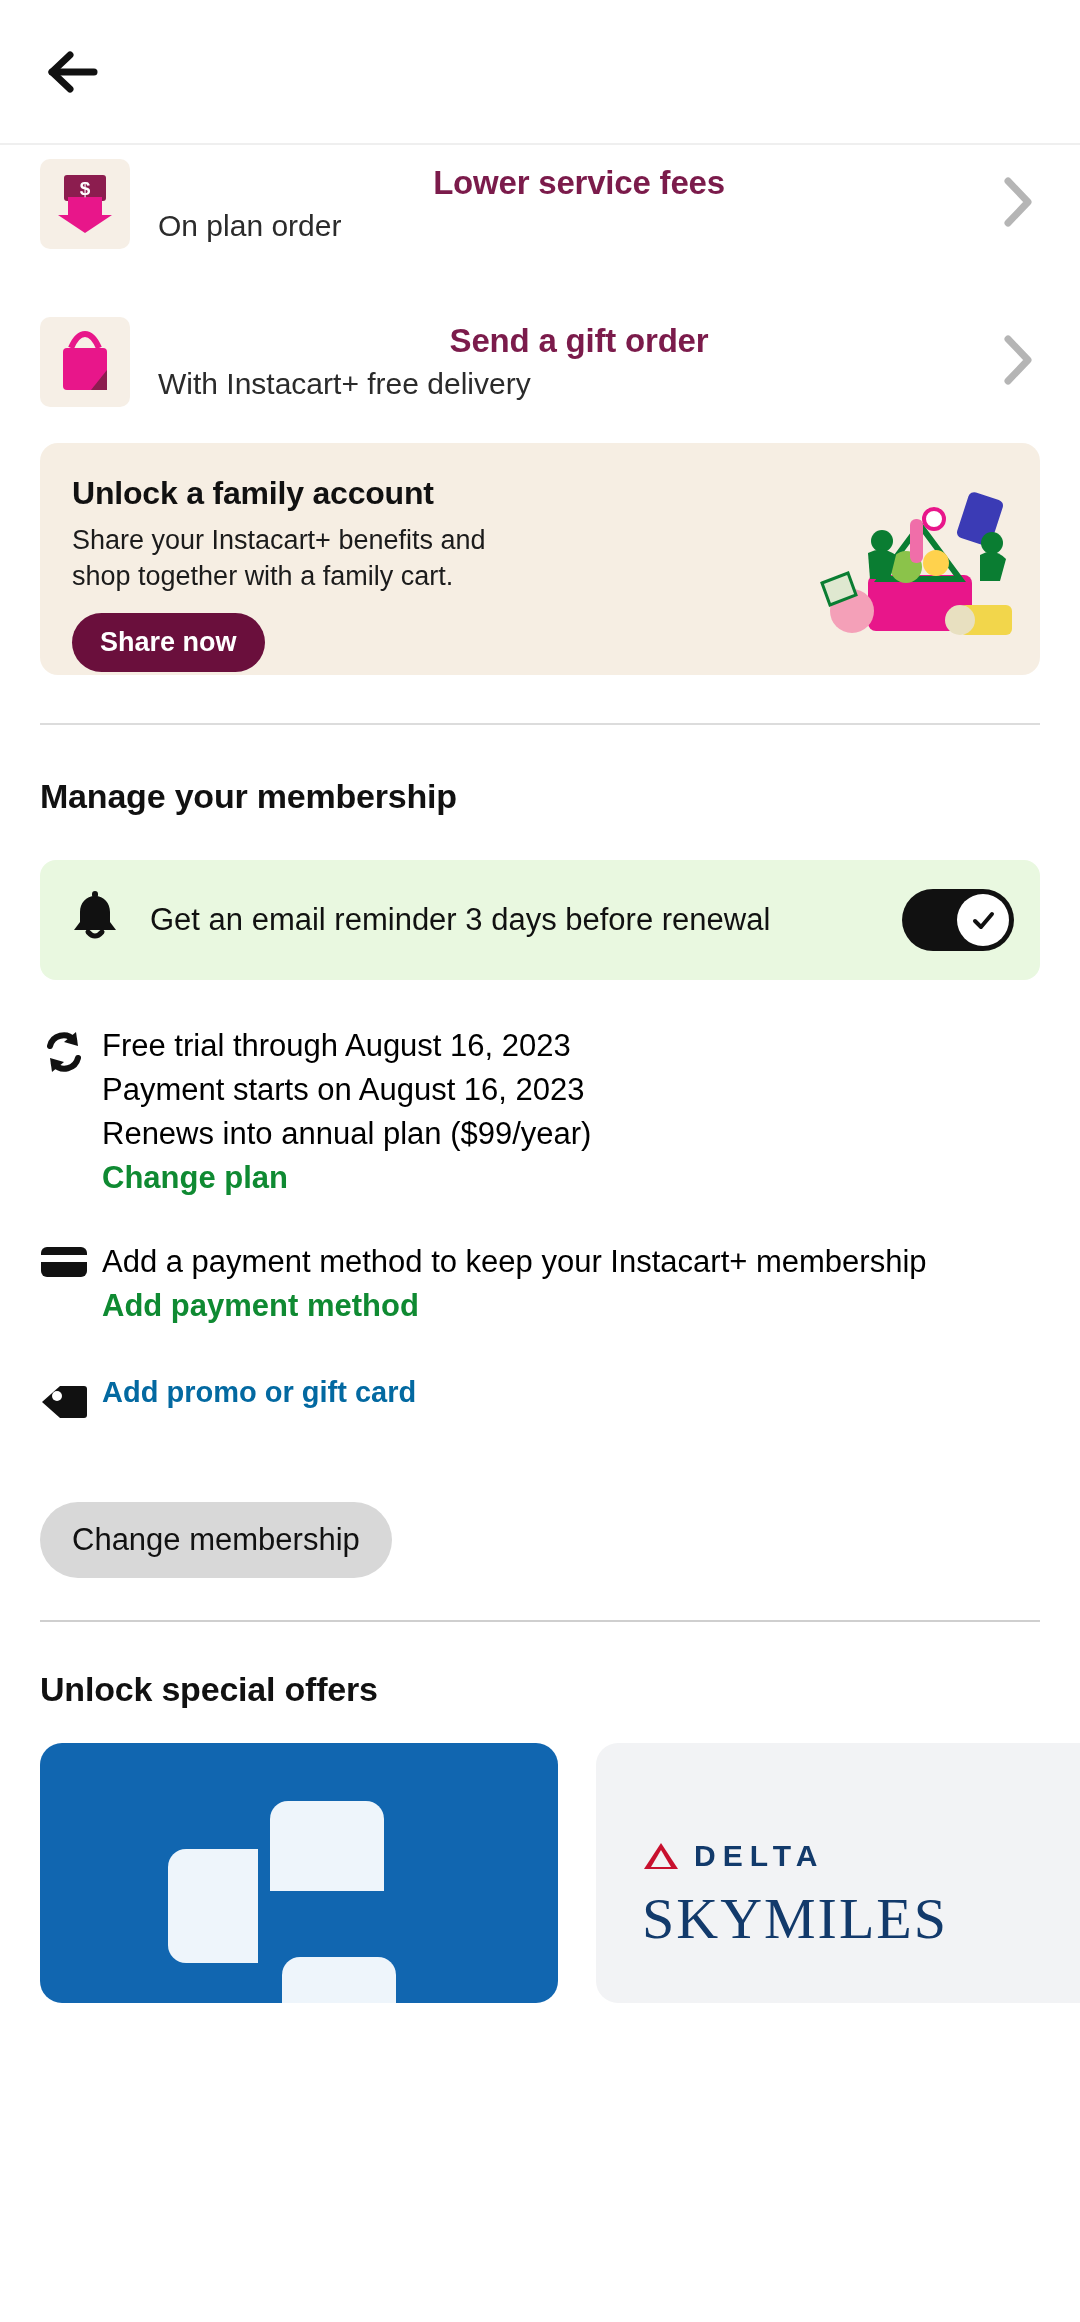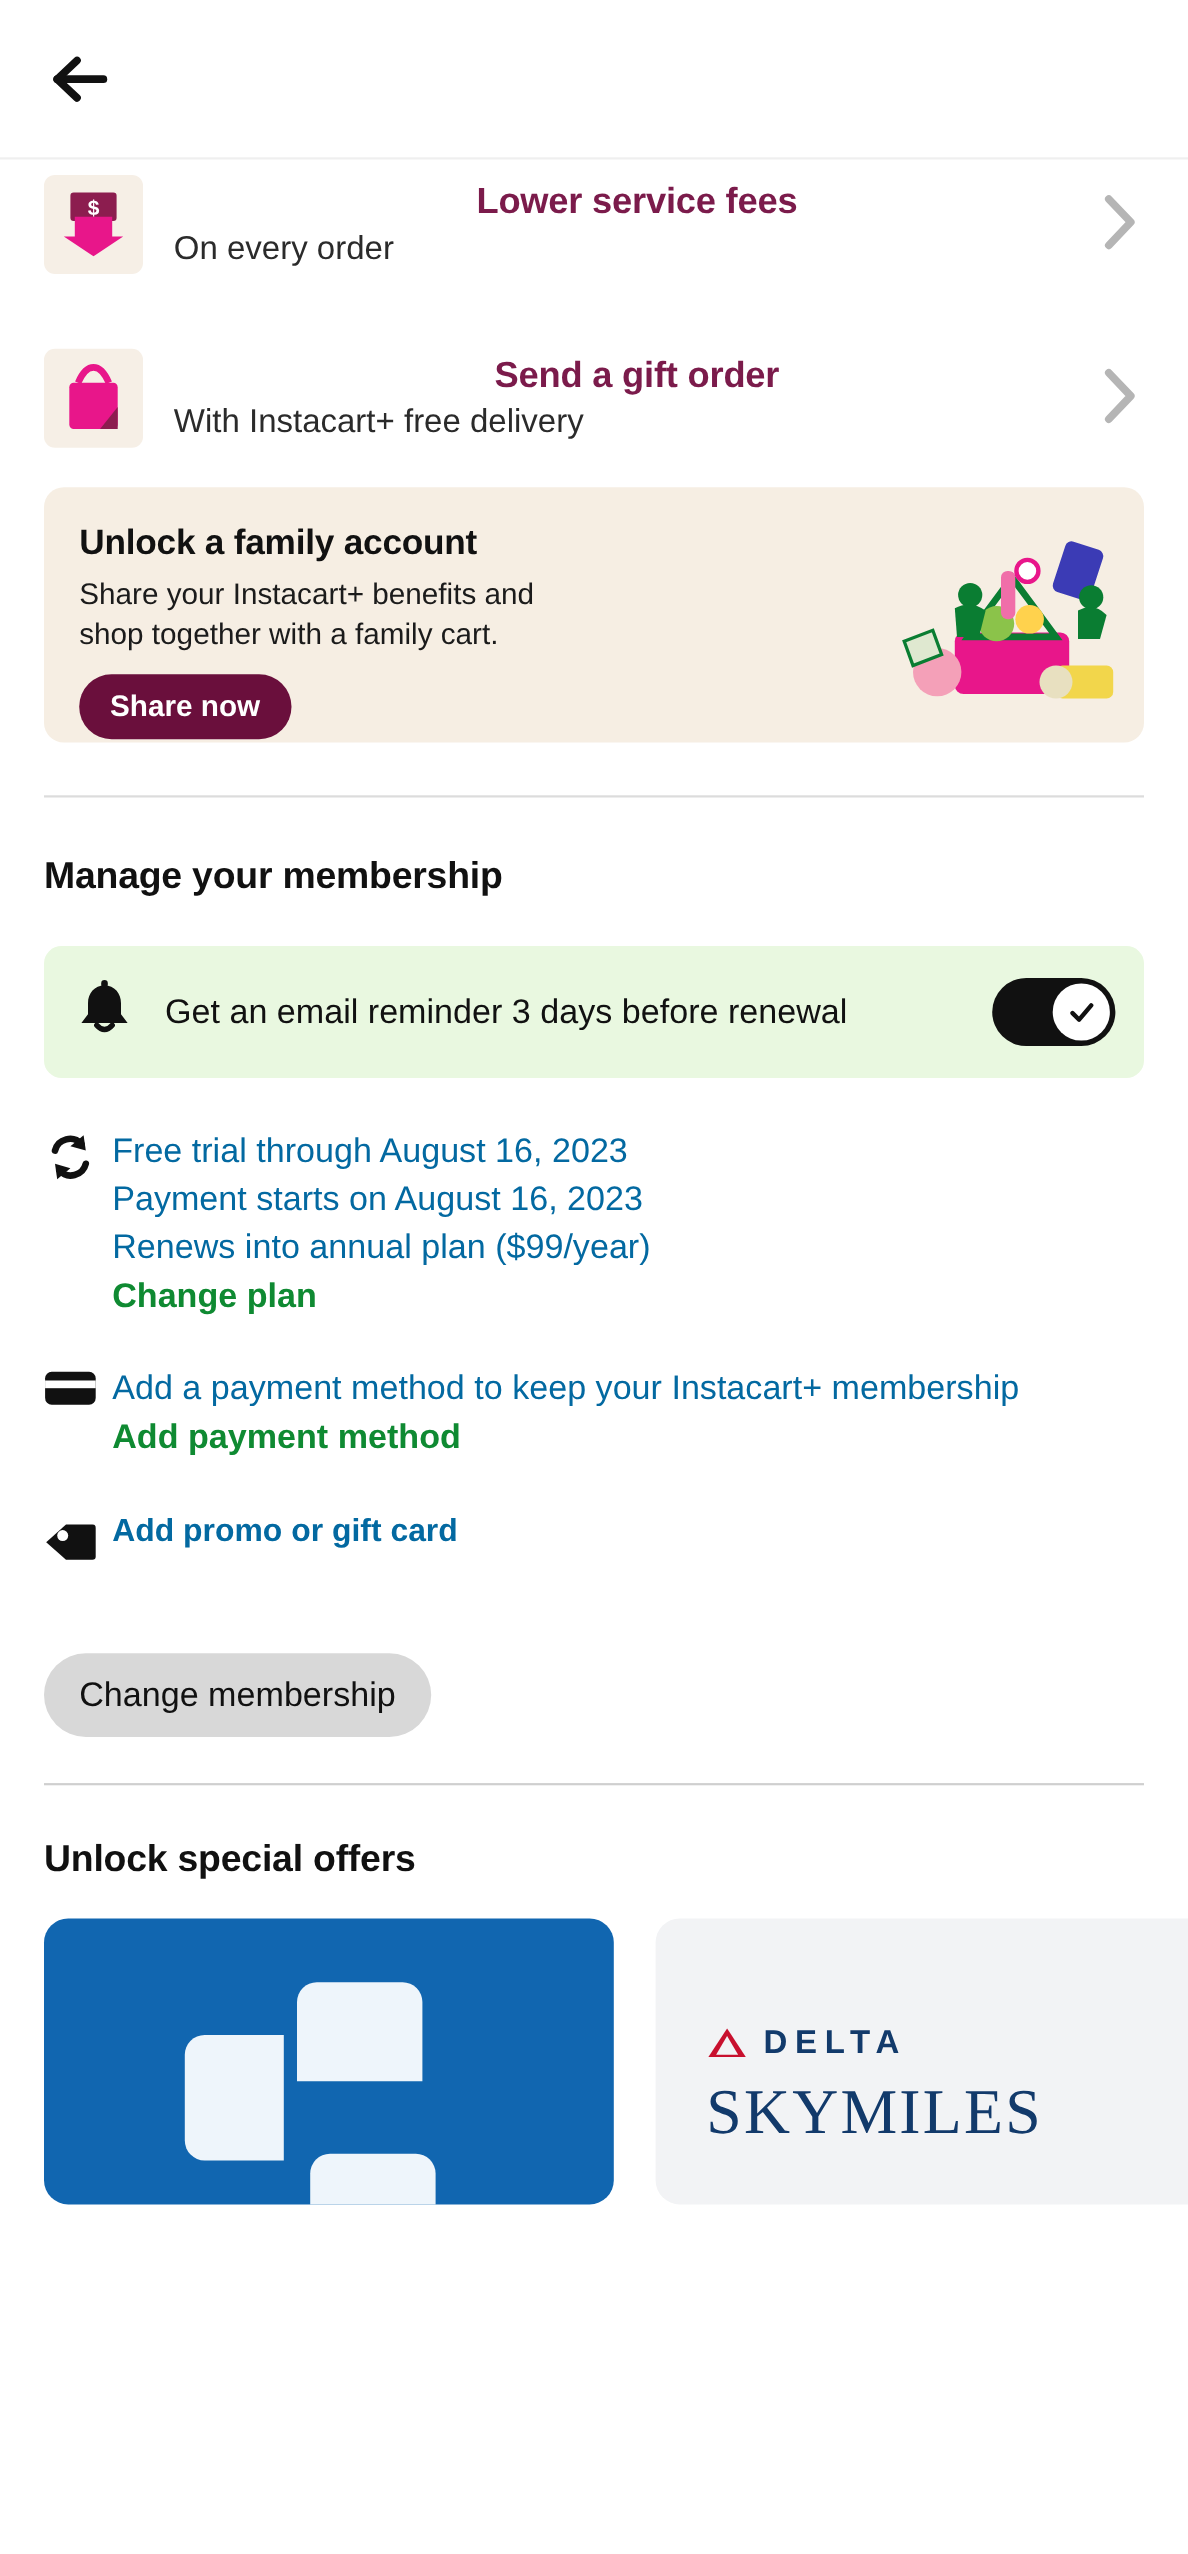--- a/index.html
+++ b/index.html
@@ -123,21 +123,21 @@
     display: flex; align-items: center; justify-content: center;
   }
 
   
   .info-row {
     display: flex; align-items: flex-start;
     margin: 44px 40px 0 40px;
   }
   .info-icon { flex: 0 0 auto; width: 62px; padding-top: 4px; }
   .info-body { flex: 1 1 auto; }
-  .info-line { font-size: 31px; line-height: 1.42; color: #0369a1; }
+  .info-line { font-size: 31px; line-height: 1.42; color: #000000; }
   .link {
     display: inline-block;
     font-size: 31px; font-weight: bold; color: #0f8a32;
     margin-top: 4px; cursor: pointer;
   }
   .link-plain {
     font-size: 29px; font-weight: bold; color: #0369a1; cursor: pointer;
   }
 
   .cancel-wrap { margin: 74px 40px 0 40px; }
@@ -206,21 +206,21 @@
     <div class="benefit-row">
       <div class="benefit-tile">
         <svg width="58" height="62" viewBox="0 0 58 62" aria-hidden="true">
           <rect x="8" y="2" width="42" height="26" rx="3" fill="#8c1d4f"></rect>
           <polygon points="12,24 46,24 46,42 56,42 29,60 2,42 12,42" fill="#e8168a"></polygon>
           <text x="29" y="22" font-size="19" fill="#ffffff" text-anchor="middle" font-family="Liberation Sans, sans-serif" font-weight="bold">$</text>
         </svg>
       </div>
       <div class="benefit-text">
         <div class="benefit-title">Lower service fees</div>
-        <div class="benefit-sub">On every order</div>
+        <div class="benefit-sub">On plan order</div>
       </div>
       <div class="chevron">
         <svg width="34" height="54" viewBox="0 0 34 54" aria-hidden="true">
           <polyline points="8,6 28,27 8,48" fill="none" stroke="#b5b5b5" stroke-width="7" stroke-linecap="round" stroke-linejoin="round"></polyline>
         </svg>
       </div>
     </div>
 
     <div class="row-gap"></div>
 

